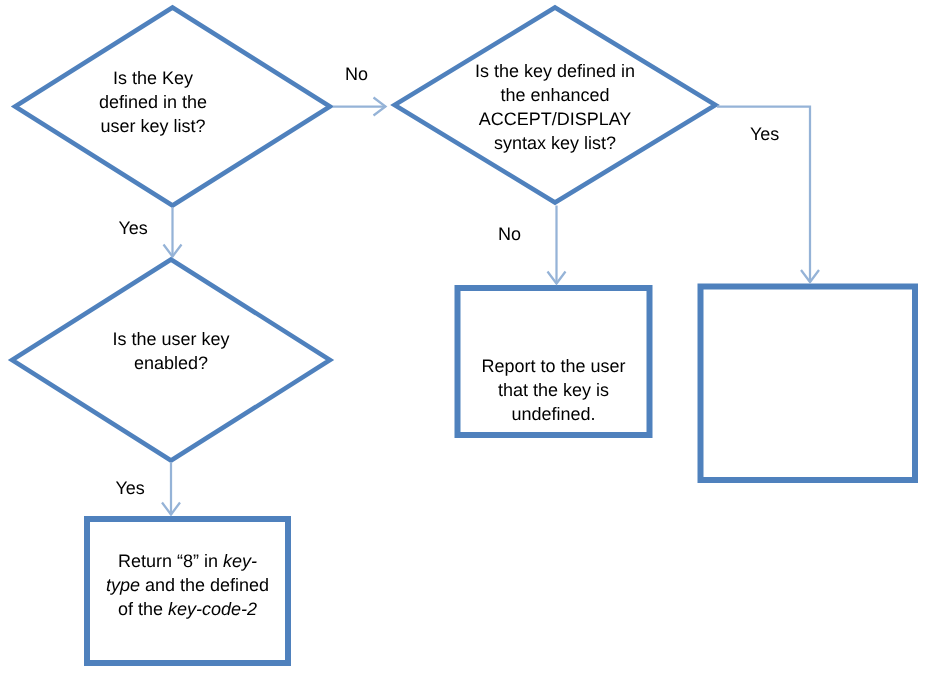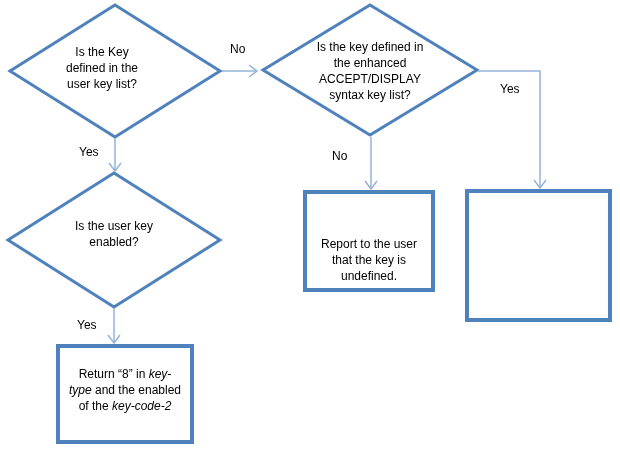--- a/index.html
+++ b/index.html
@@ -96,21 +96,21 @@
 
   <div class="node-text" style="left:114px; top:234px;">Is the user key
 enabled?</div>
 
   <div class="node-text" style="left:370px; top:71px;">Is the key defined in
 the enhanced
 ACCEPT/DISPLAY
 syntax key list?</div>
 
   <div class="node-text" style="left:125px; top:390px;"><span>Return “8” in </span><em>key-
-type</em><span> and the enabled
+type</em><span> and the defined
 of the </span><em>key-code-2</em></div>
 
   <div class="node-text" style="left:369px; top:227px;margin-top:33px;">Report to the user
 that the key is
 undefined.</div>
 
 
   <div class="edge-label" style="left:230px; top:42px;">No</div>
 
   <div class="edge-label" style="left:79px; top:145px;">Yes</div>

